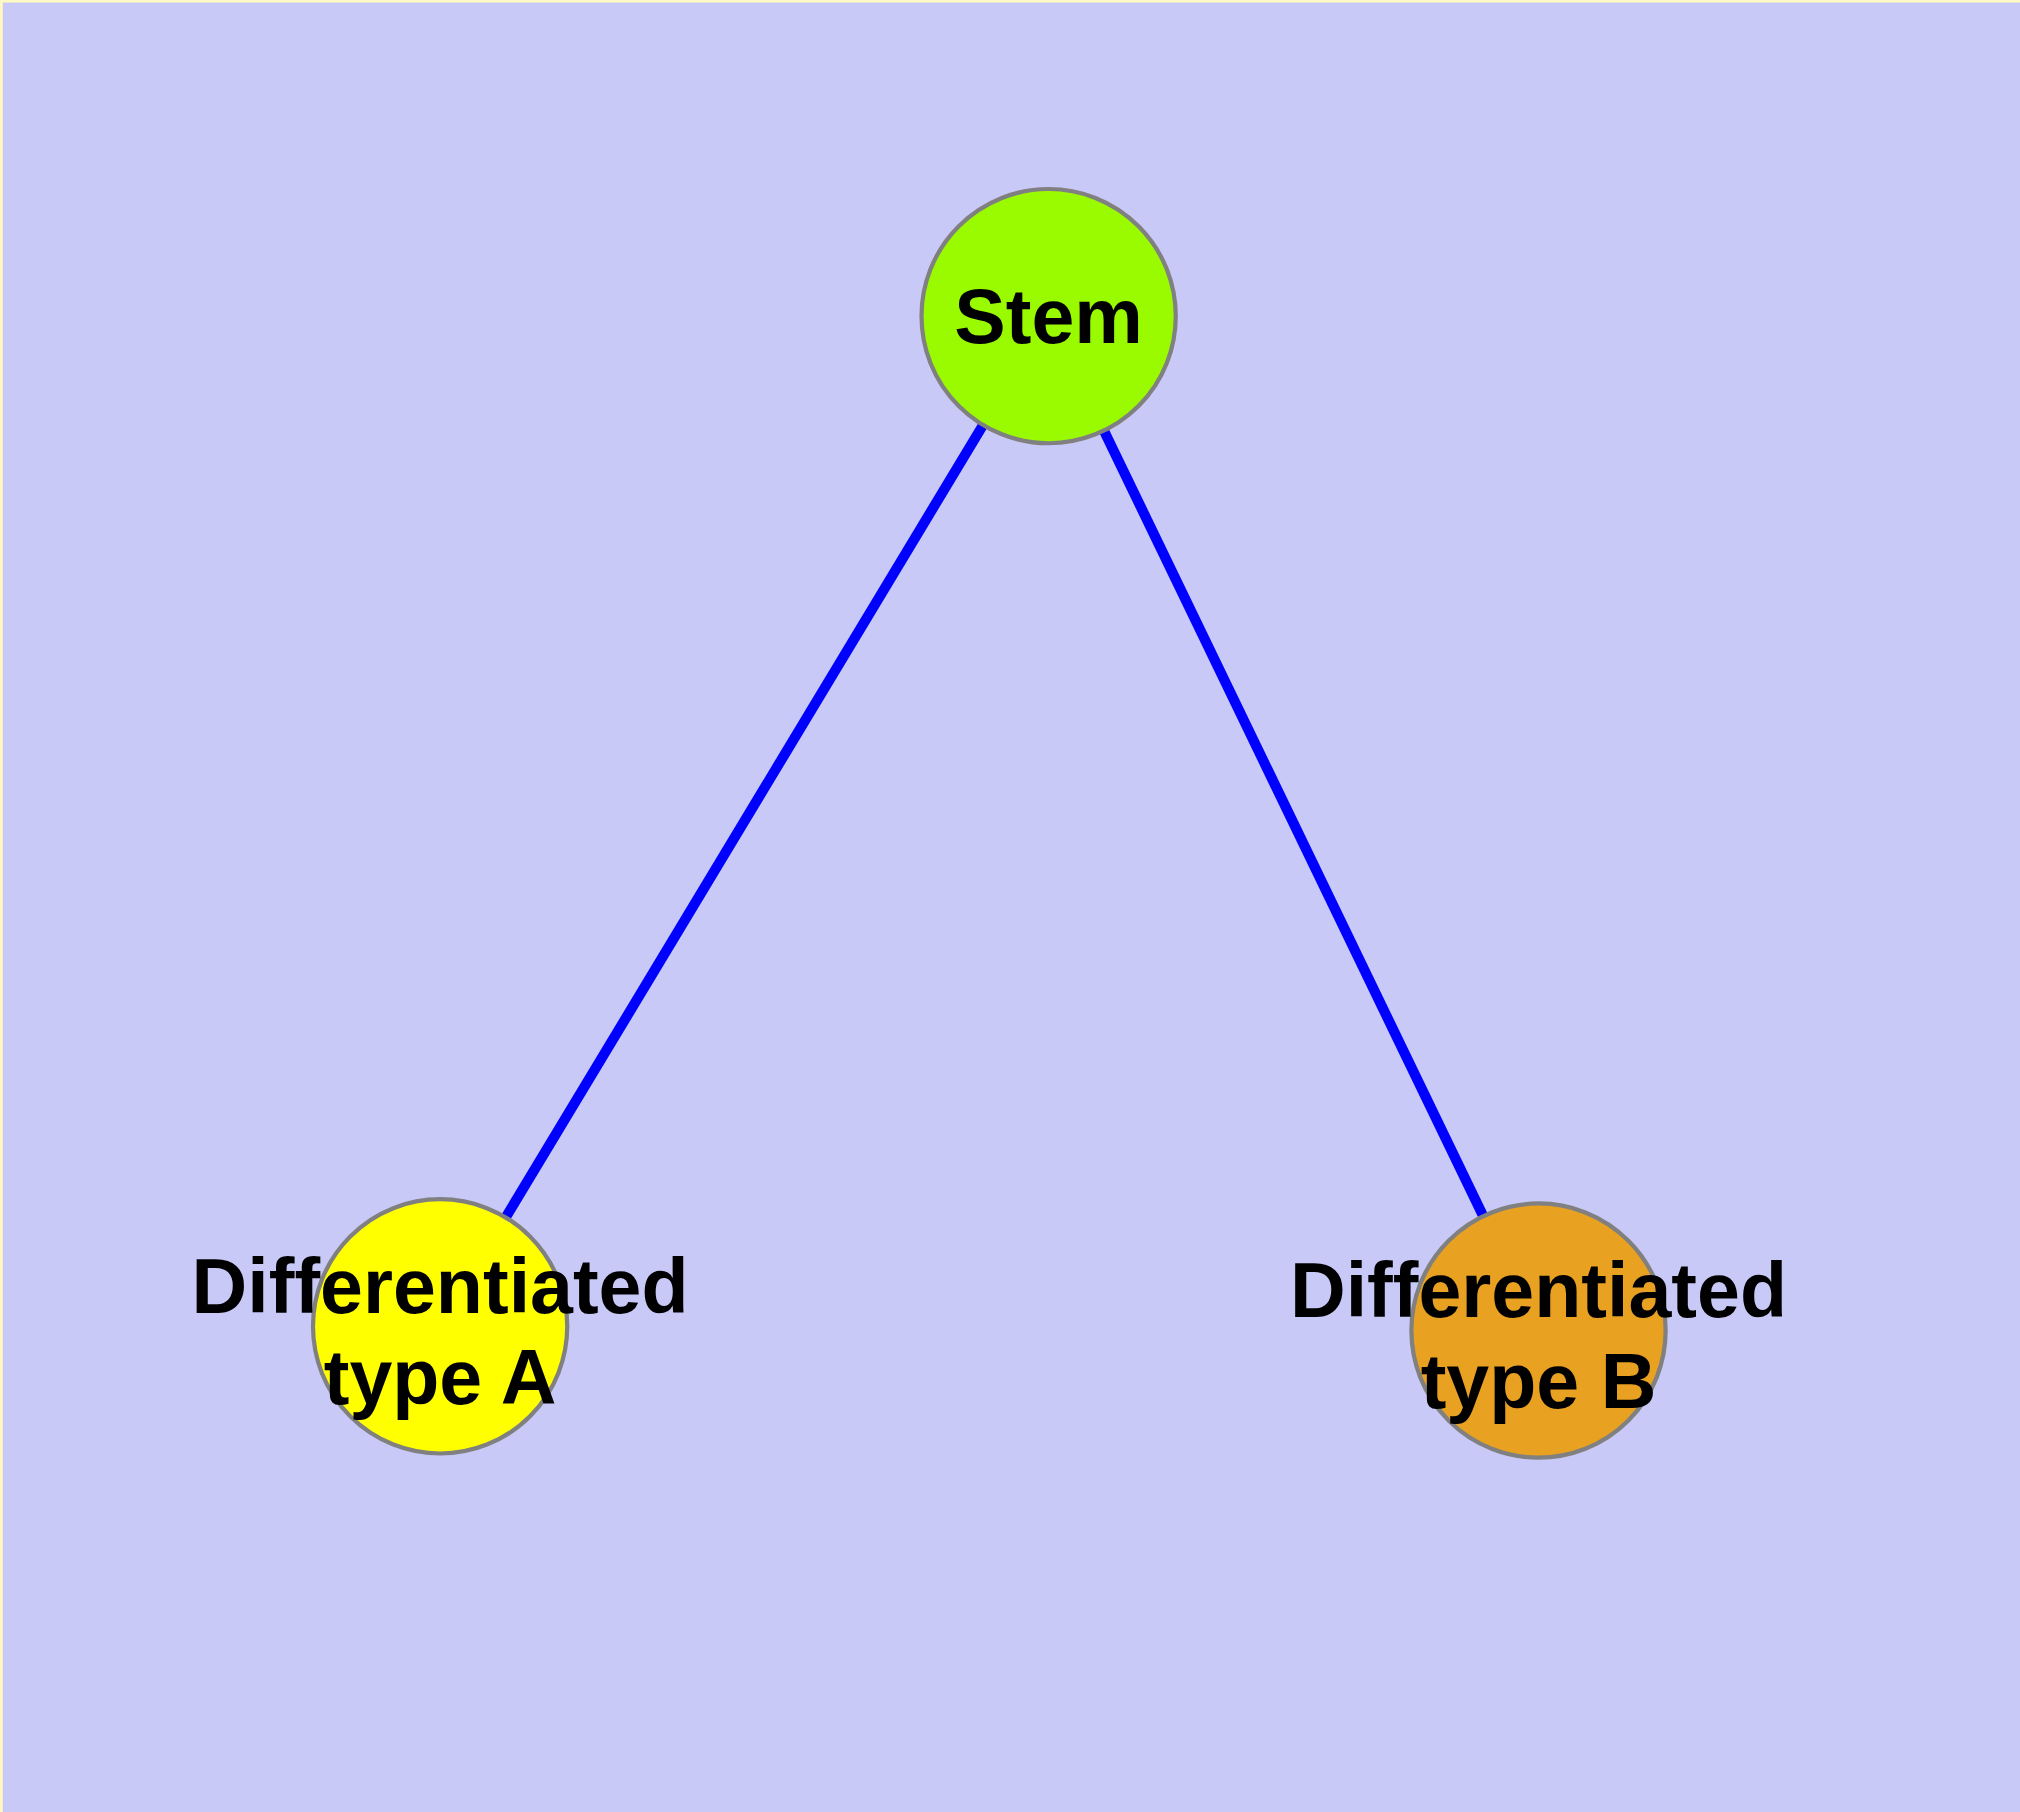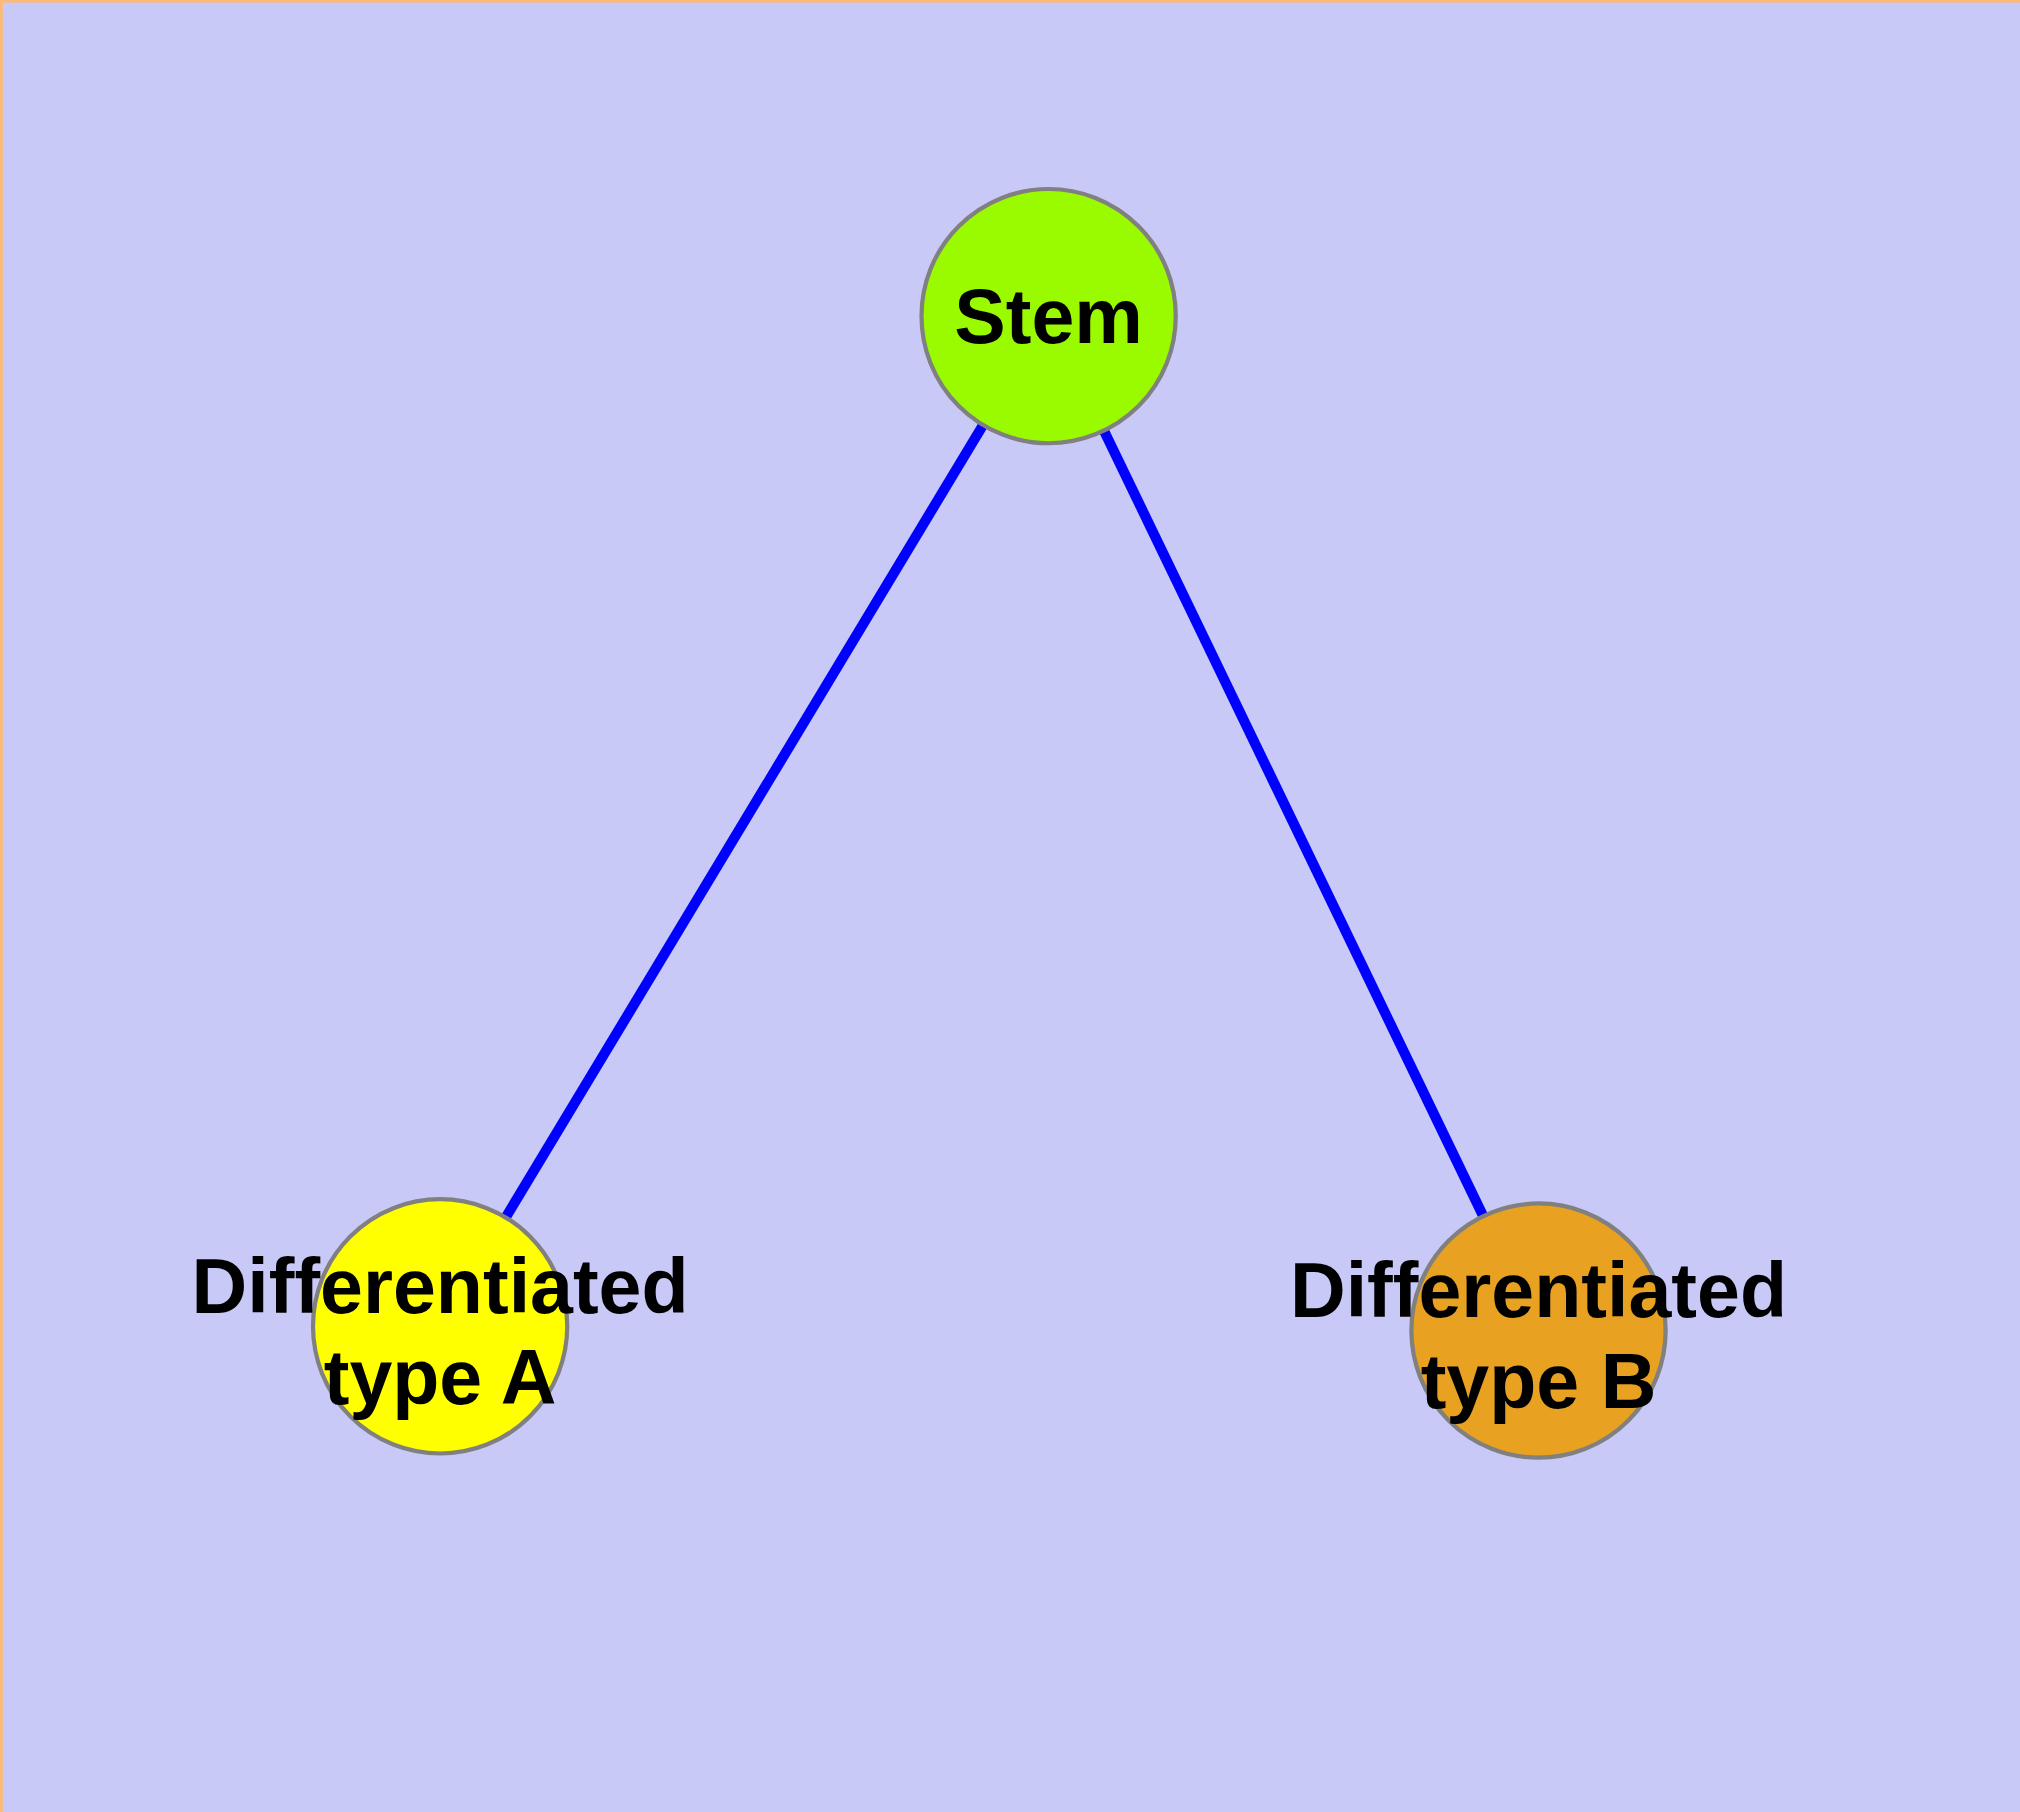--- a/index.html
+++ b/index.html
@@ -5,21 +5,21 @@
   html, body {
     margin: 0;
     padding: 0;
     background: #ffffff;
   }
   .canvas {
     position: relative;
     width: 2021px;
     height: 1812px;
     overflow: hidden;
-    background: #fdba74;
+    background: #fef9c3;
   }
   svg {
     display: block;
   }
   .node-label {
     font-family: "Liberation Sans", sans-serif;
     font-weight: bold;
     font-size: 91px;
     text-anchor: middle;
   }

